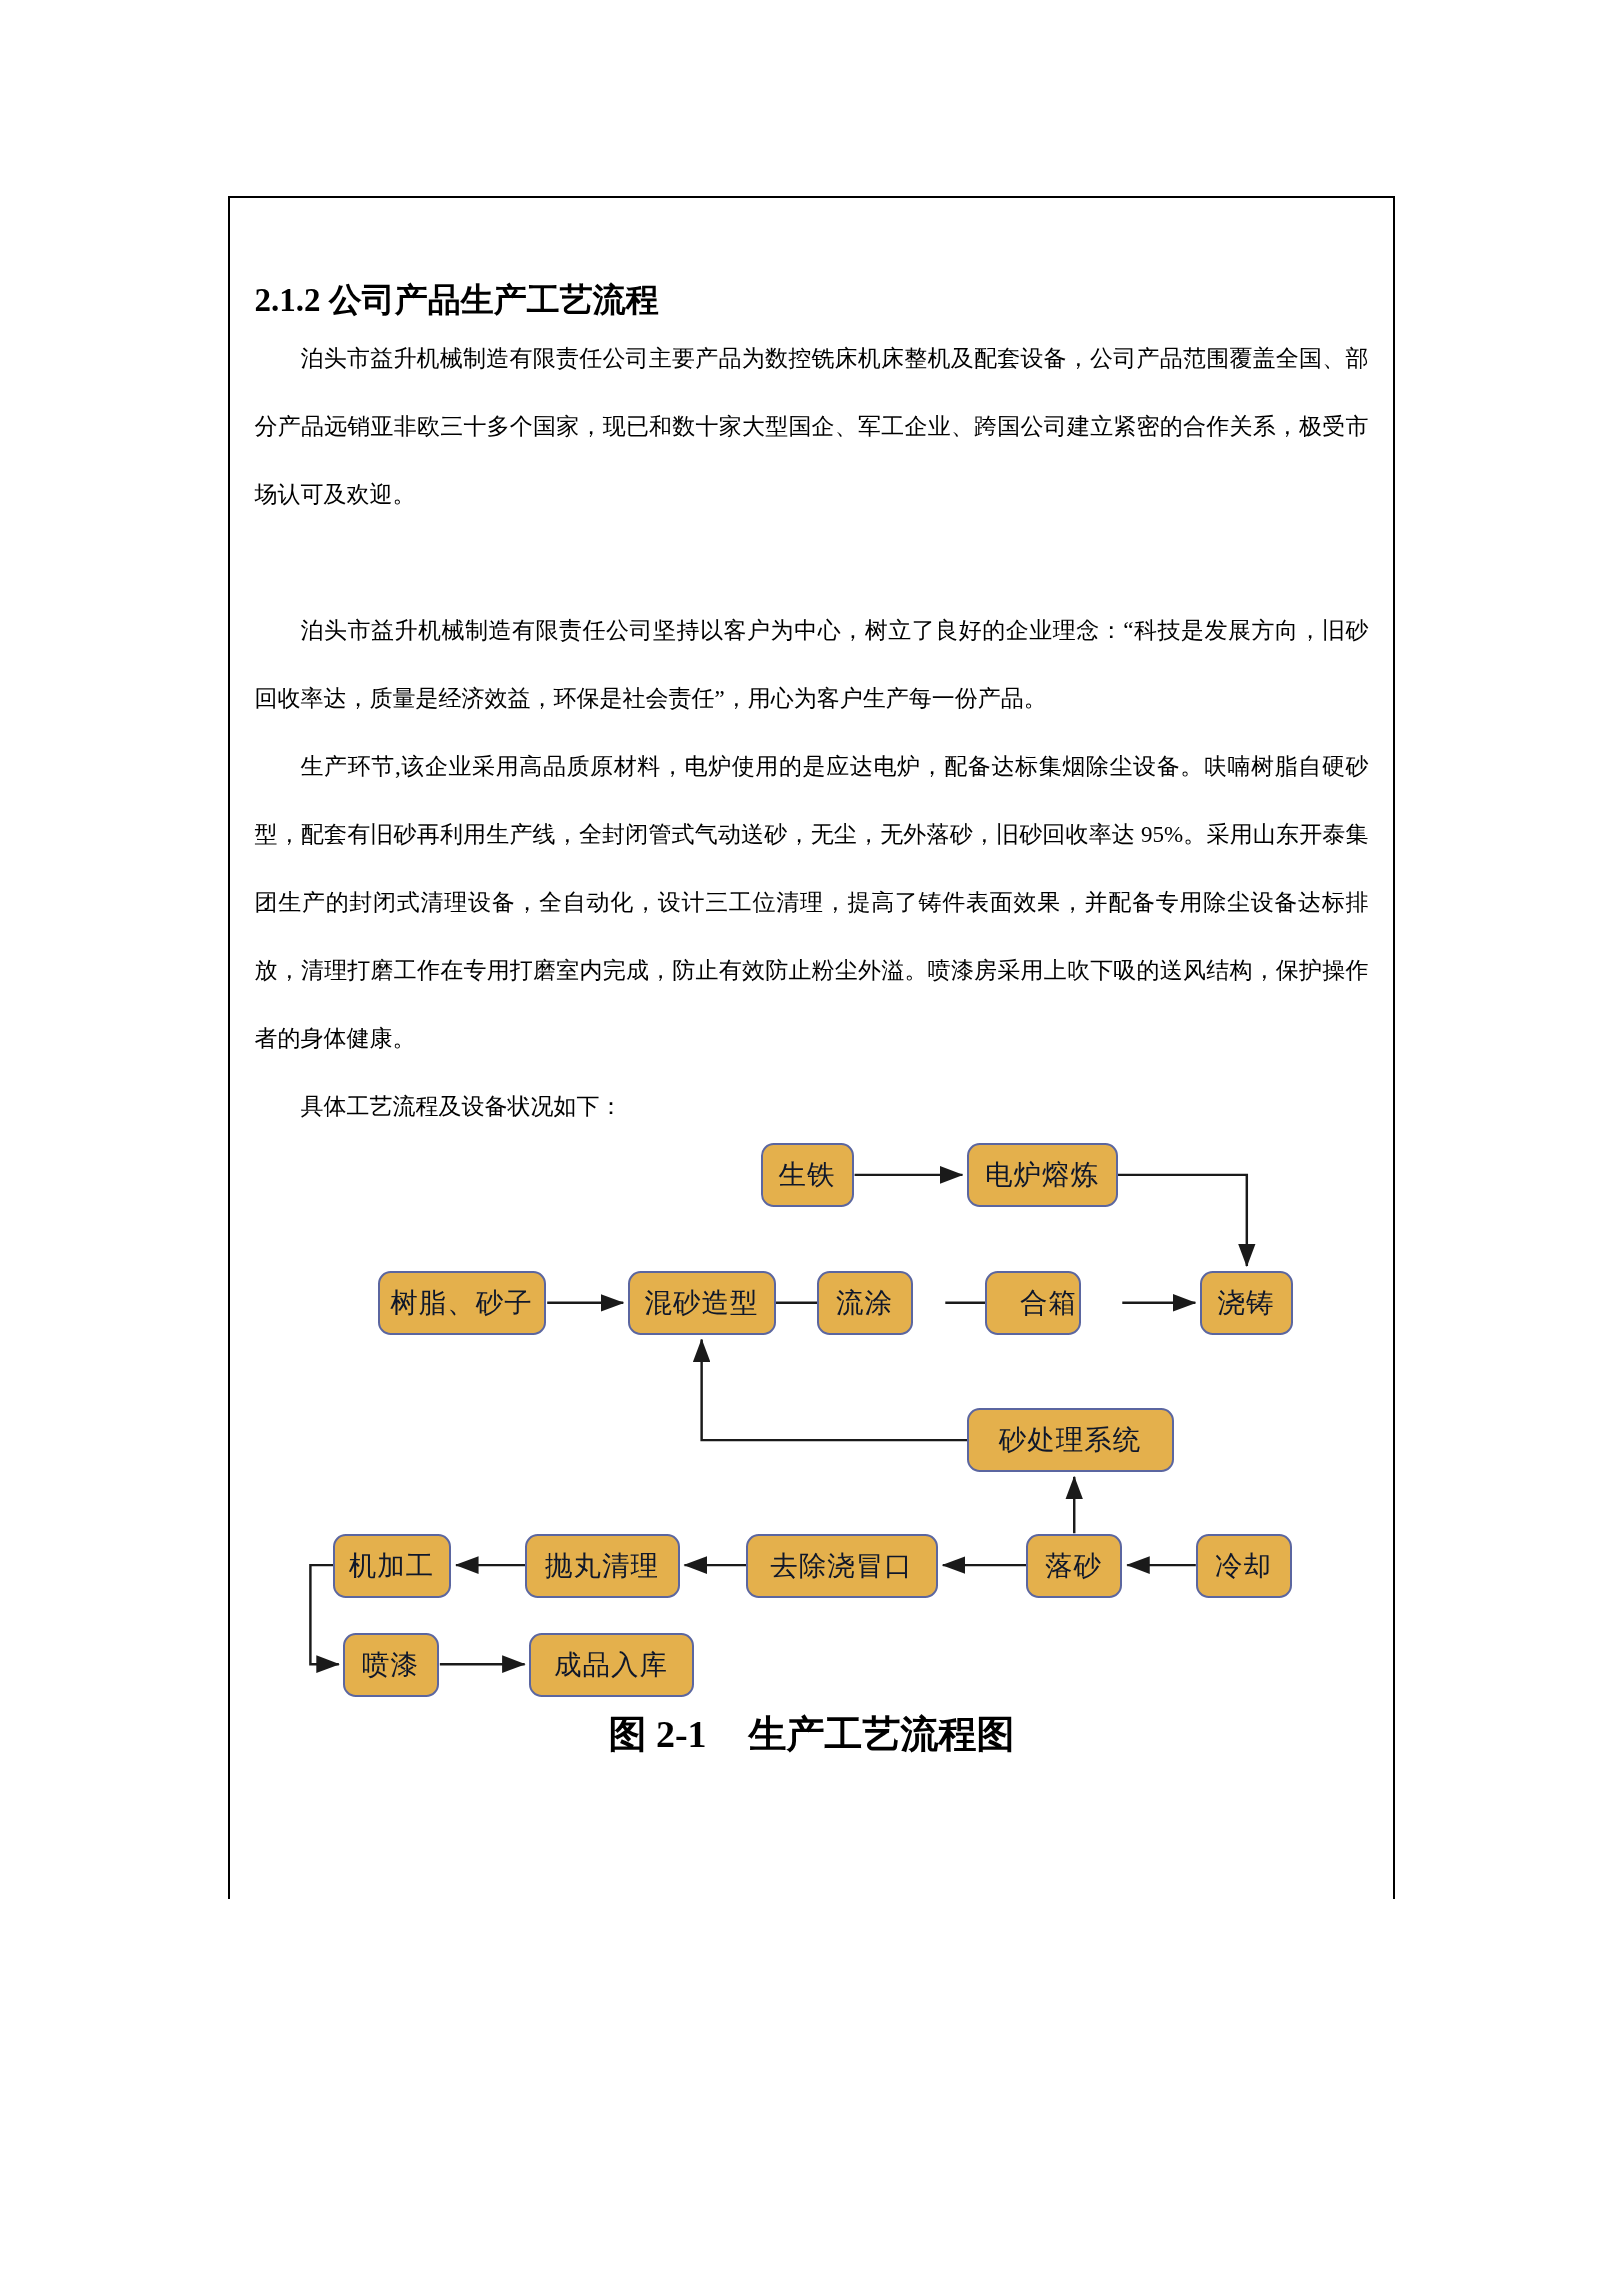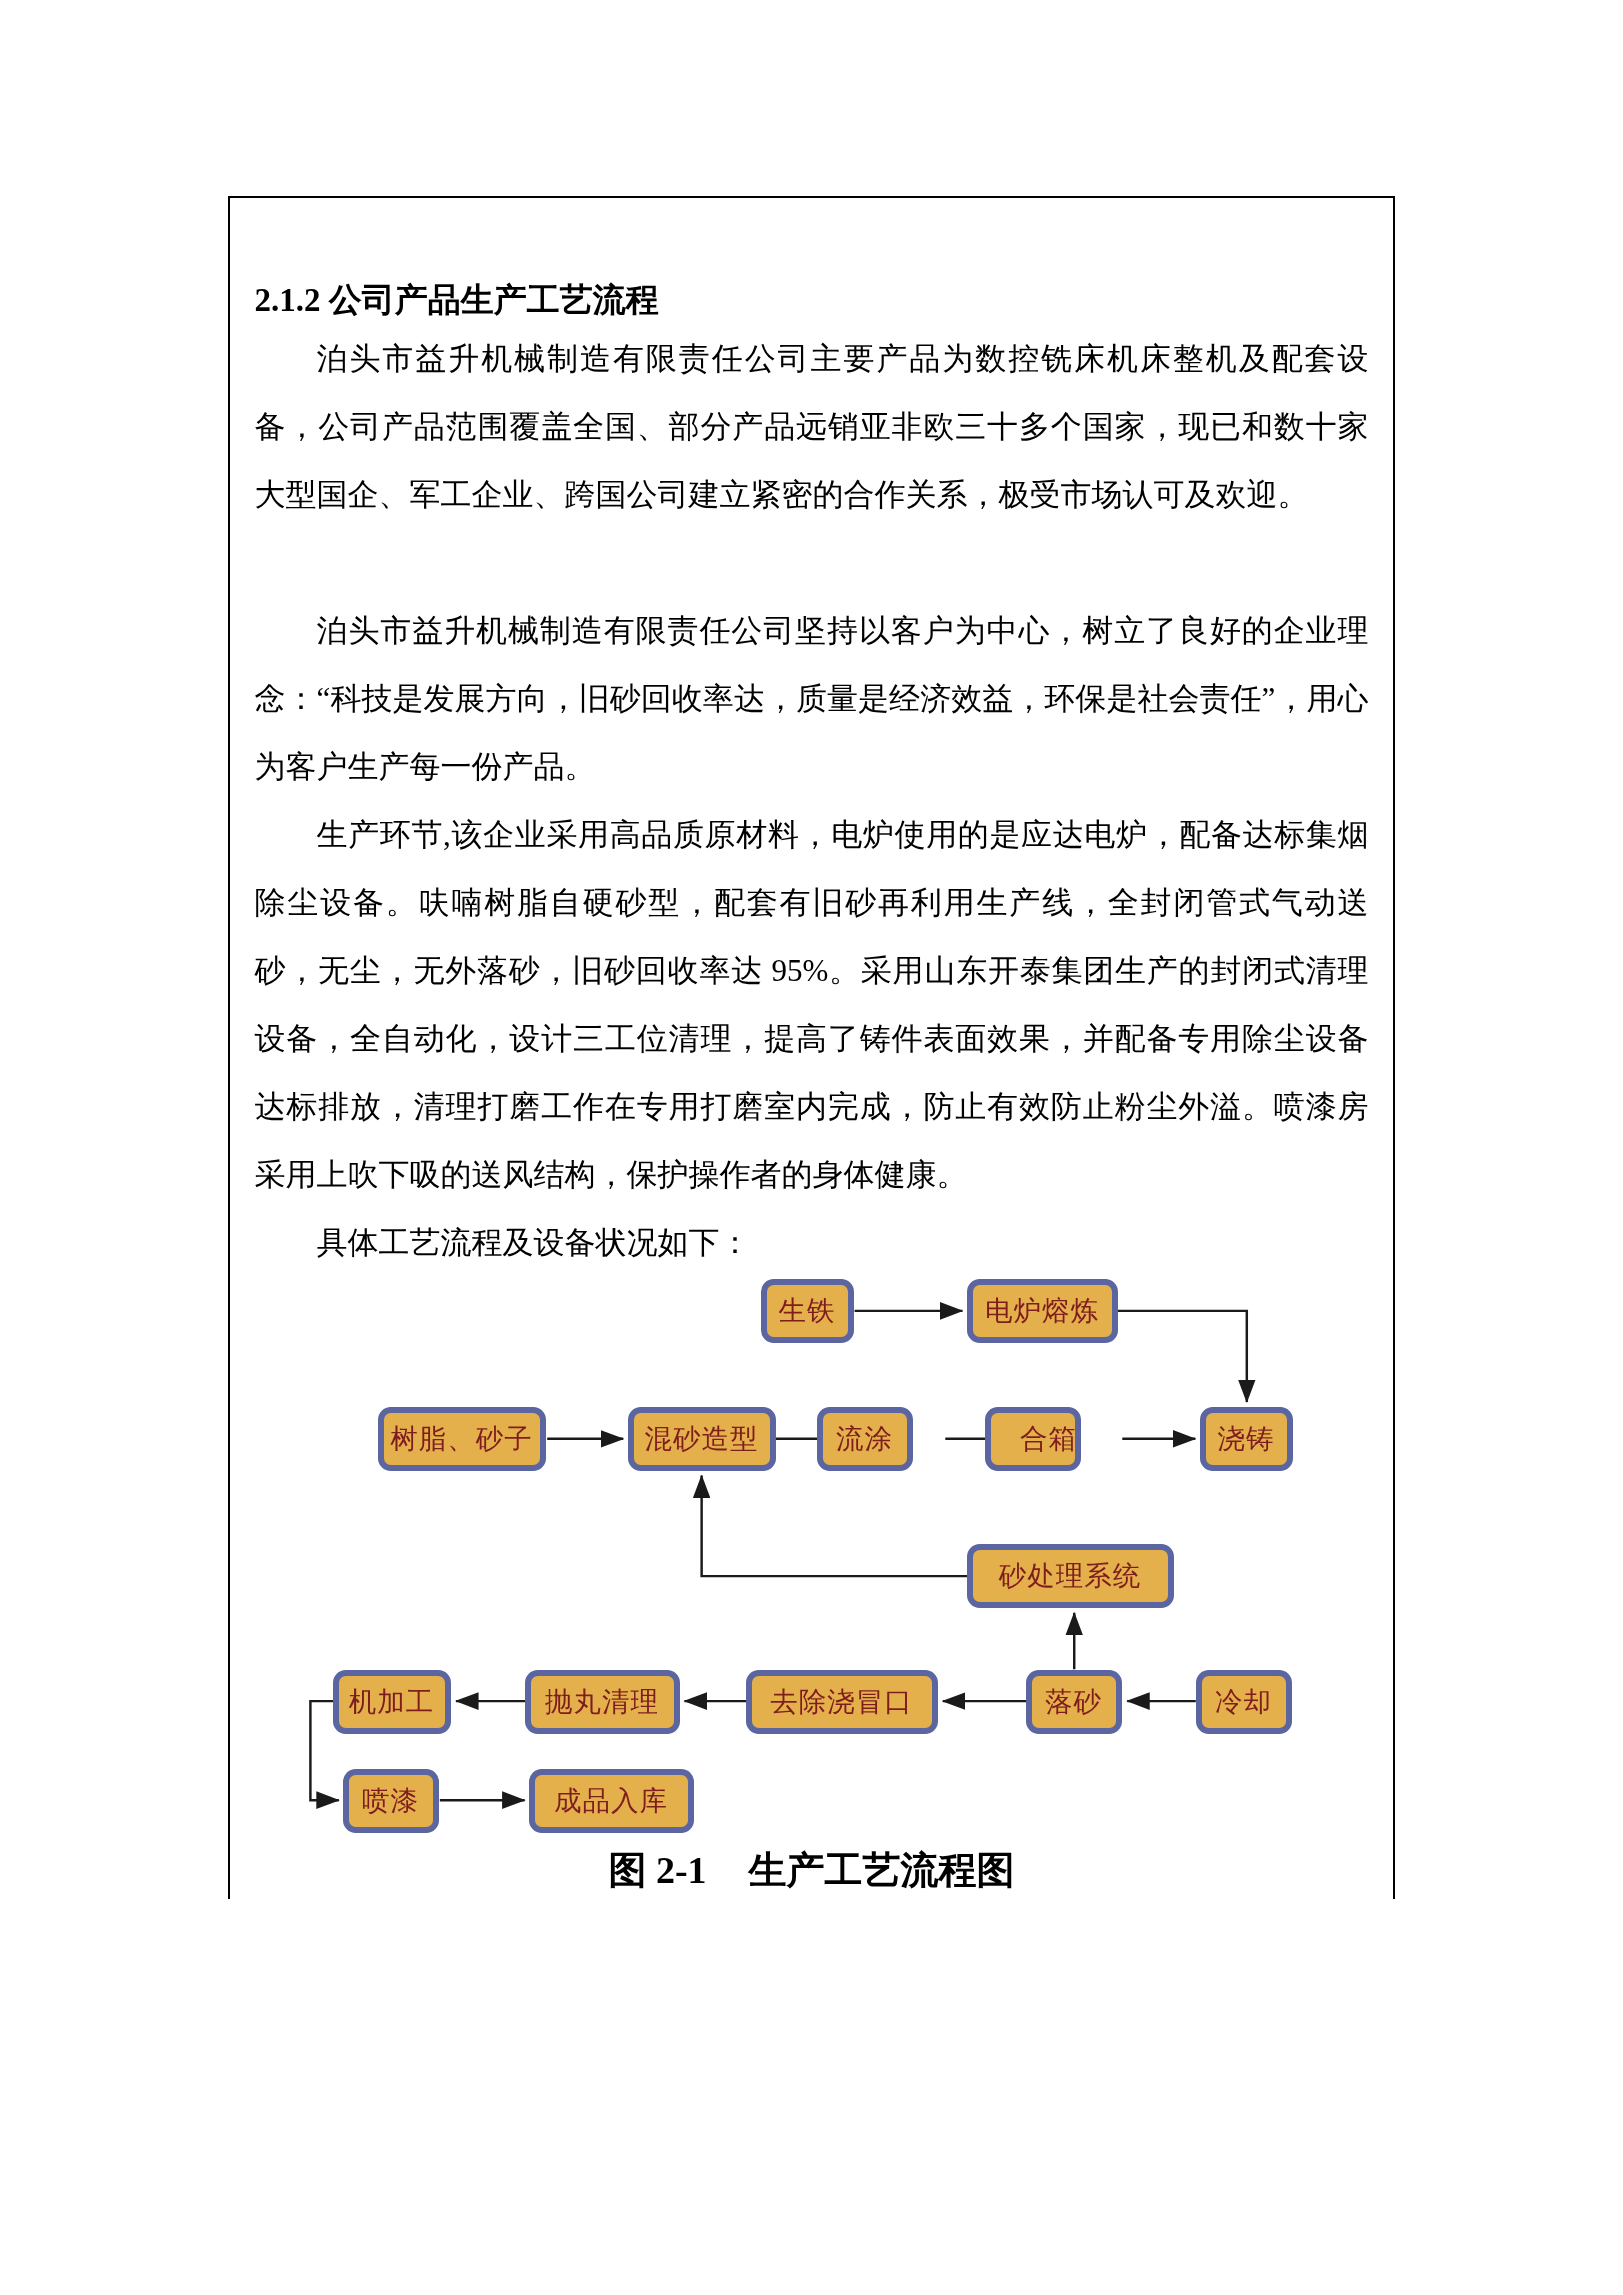--- a/index.html
+++ b/index.html
@@ -1,27 +1,27 @@
 <!DOCTYPE html>
 <html style="font-size:7.9px"><head>
 <meta charset="utf-8">
 <style>
   html,body{margin:0;padding:0;background:#ffffff;}
   .page{position:relative;width:1623px;height:1899px;background:#ffffff;
         font-family:"Liberation Serif","DejaVu Serif",serif;color:#000;overflow:hidden;}
   .sheet{position:absolute;left:228px;top:196px;width:1167px;height:1880px;box-sizing:border-box;
          border:2px solid #000;border-bottom-width:4.4px;padding:0 24.5px;overflow:hidden;background:#fff;}
   .heading{margin:78px 0 0 0;font-size:33px;line-height:49px;font-weight:bold;}
-  .para{margin:0;font-size:31px;line-height:68px;text-align:justify;text-indent:2em;}
+  .para{margin:0;font-size:23px;line-height:68px;text-align:justify;text-indent:2em;}
   .gap-after{margin-bottom:68px;}
   .diagram{position:relative;left:40px;width:1129px;height:554px;margin-top:2px;}
   .diagram svg{position:absolute;left:0;top:0;}
-  .fnode{position:absolute;box-sizing:border-box;border:6px solid #b91c1c;border-radius:12.8px;
+  .fnode{position:absolute;box-sizing:border-box;border:2px solid #b91c1c;border-radius:12.8px;
          background:#E4B04C;display:flex;align-items:center;justify-content:center;
-         font-family:"Liberation Sans","DejaVu Sans",sans-serif;font-size:27.5px;color:#7f1d1d;
+         font-family:"Liberation Sans","DejaVu Sans",sans-serif;font-size:27.5px;color:#0f172a;
          letter-spacing:1px;white-space:nowrap;}
   .caption{text-align:center;font-weight:bold;font-size:38px;line-height:49px;margin-top:12.8px;}
   .cap-title{margin-left:42px;}
   .p5{margin-top:29.4px;}
   .pagenum{position:absolute;left:0;top:2121px;width:100%;text-align:center;font-size:29.4px;line-height:39px;}
 </style>
 </head>
 <body>
 
 <div class="page">

